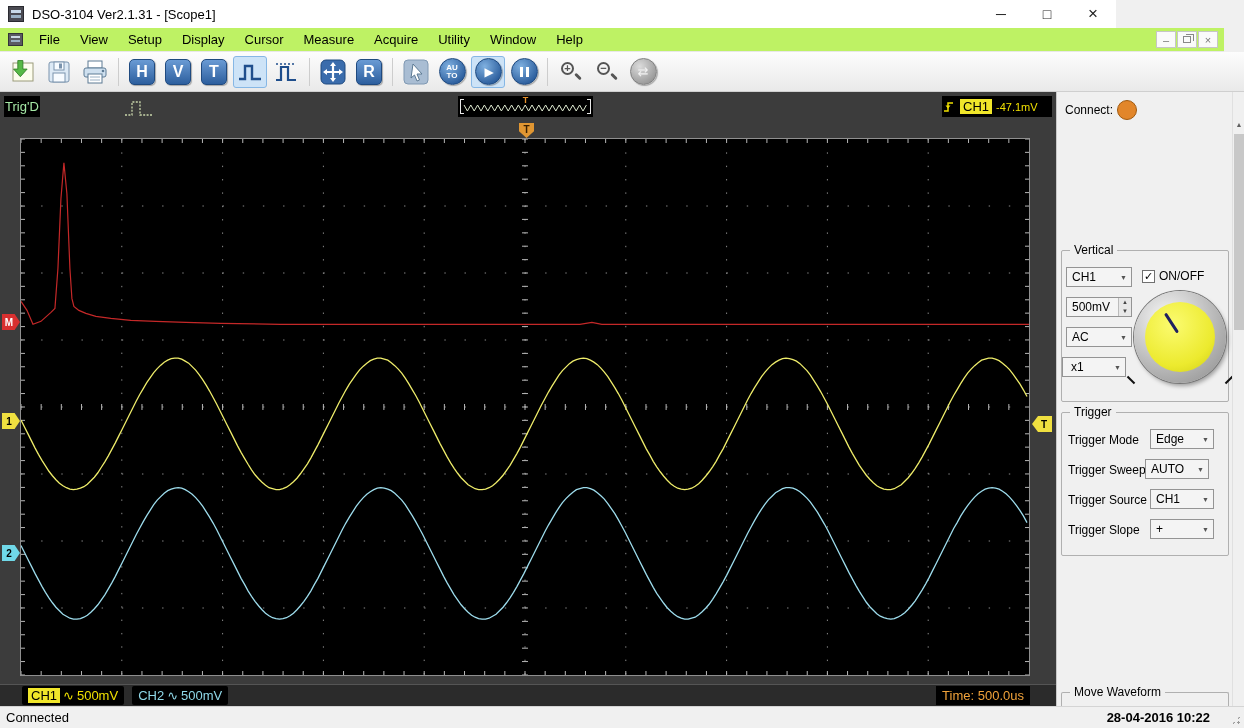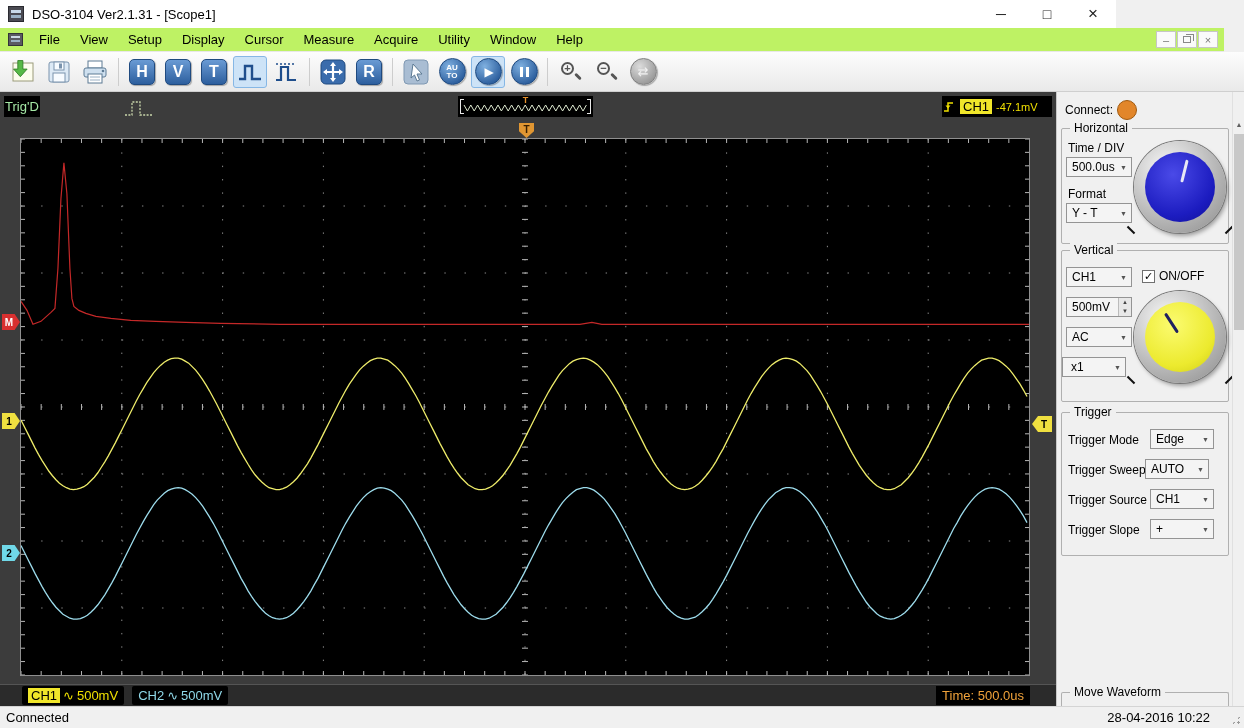--- a/index.html
+++ b/index.html
@@ -84,21 +84,21 @@
   .knob-tick.r { right:-8px; transform:rotate(-45deg); }
   .check { width:13px; height:13px; border:1px solid #707070; background:#fff; font-size:11px; line-height:11px; text-align:center; color:#000; }
 
   .scrollbar { position:absolute; left:1232px; top:92px; width:12px; height:614px; background:#f0f0f0; border-left:1px solid #e0e0e0; }
   .scroll-up { position:absolute; left:0; top:26px; width:12px; height:14px; color:#606060; font-size:7px; text-align:center; line-height:14px; }
   .scroll-thumb { position:absolute; left:1px; top:42px; width:10px; height:196px; background:#c8c8c8; }
 
   
   .statusbar { position:absolute; left:0; top:706px; width:1244px; height:22px; background:#f0f0f0; border-top:1px solid #d4d4d4; display:flex; align-items:center; font-size:13px; }
   .status-left { margin-left:6px; }
-  .status-date { margin-left:auto; margin-right:34px; }
+  .status-date { margin-left:auto; margin-right:34px;font-weight:bold; }
   .grip { position:absolute; right:3px; bottom:3px; width:10px; height:10px;
           background:radial-gradient(circle 1.2px, #9a9a9a 1.2px, transparent 1.3px) 0 0/5px 5px; clip-path:polygon(100% 0,100% 100%,0 100%); }
 </style>
 </head>
 <body>
 
 <div class="titlebar">
   <div class="app-icon"></div>
   <div class="title-text">DSO-3104 Ver2.1.31 - [Scope1]</div>
   <div class="win-controls">
@@ -331,40 +331,20 @@
       </div>
   </div>
 </div>
 
 <div class="panel">
   <div class="connect-row">
     <span>Connect:</span>
     <span class="led" style="background: rgb(226, 134, 42);"></span>
   </div>
 
-  <div class="group" style="top:36px;height:116px;">
-    <span class="group-title">Horizontal</span>
-    <span class="glabel" style="top:12px;">Time / DIV</span>
-    <div class="combo" style="left:4px;top:28px;width:66px;">
-      <span>500.0us</span>
-        <span class="chev">▼</span>
-    </div>
-    <span class="glabel" style="top:58px;">Format</span>
-    <div class="combo" style="left:4px;top:74px;width:66px;">
-      <span>Y - T</span>
-        <span class="chev">▼</span>
-    </div>
-    <div class="knob" style="left:72px;top:12px;">
-      <div class="knob-face blue">
-        <div class="pointer" style="background:#e8e8f5;transform:rotate(14deg);"></div>
-      </div>
-      <span class="knob-tick l"></span>
-        <span class="knob-tick r"></span>
-    </div>
-  </div>
 
   <div class="group" style="top:158px;height:152px;">
     <span class="group-title">Vertical</span>
     <div class="combo" style="left:4px;top:16px;width:66px;">
       <span>CH1</span>
         <span class="chev">▼</span>
     </div>
     <div style="position:absolute;left:80px;top:18px;display:flex;align-items:center;">
       <span class="check">✓</span>
       <span style="margin-left:4px;">ON/OFF</span>

